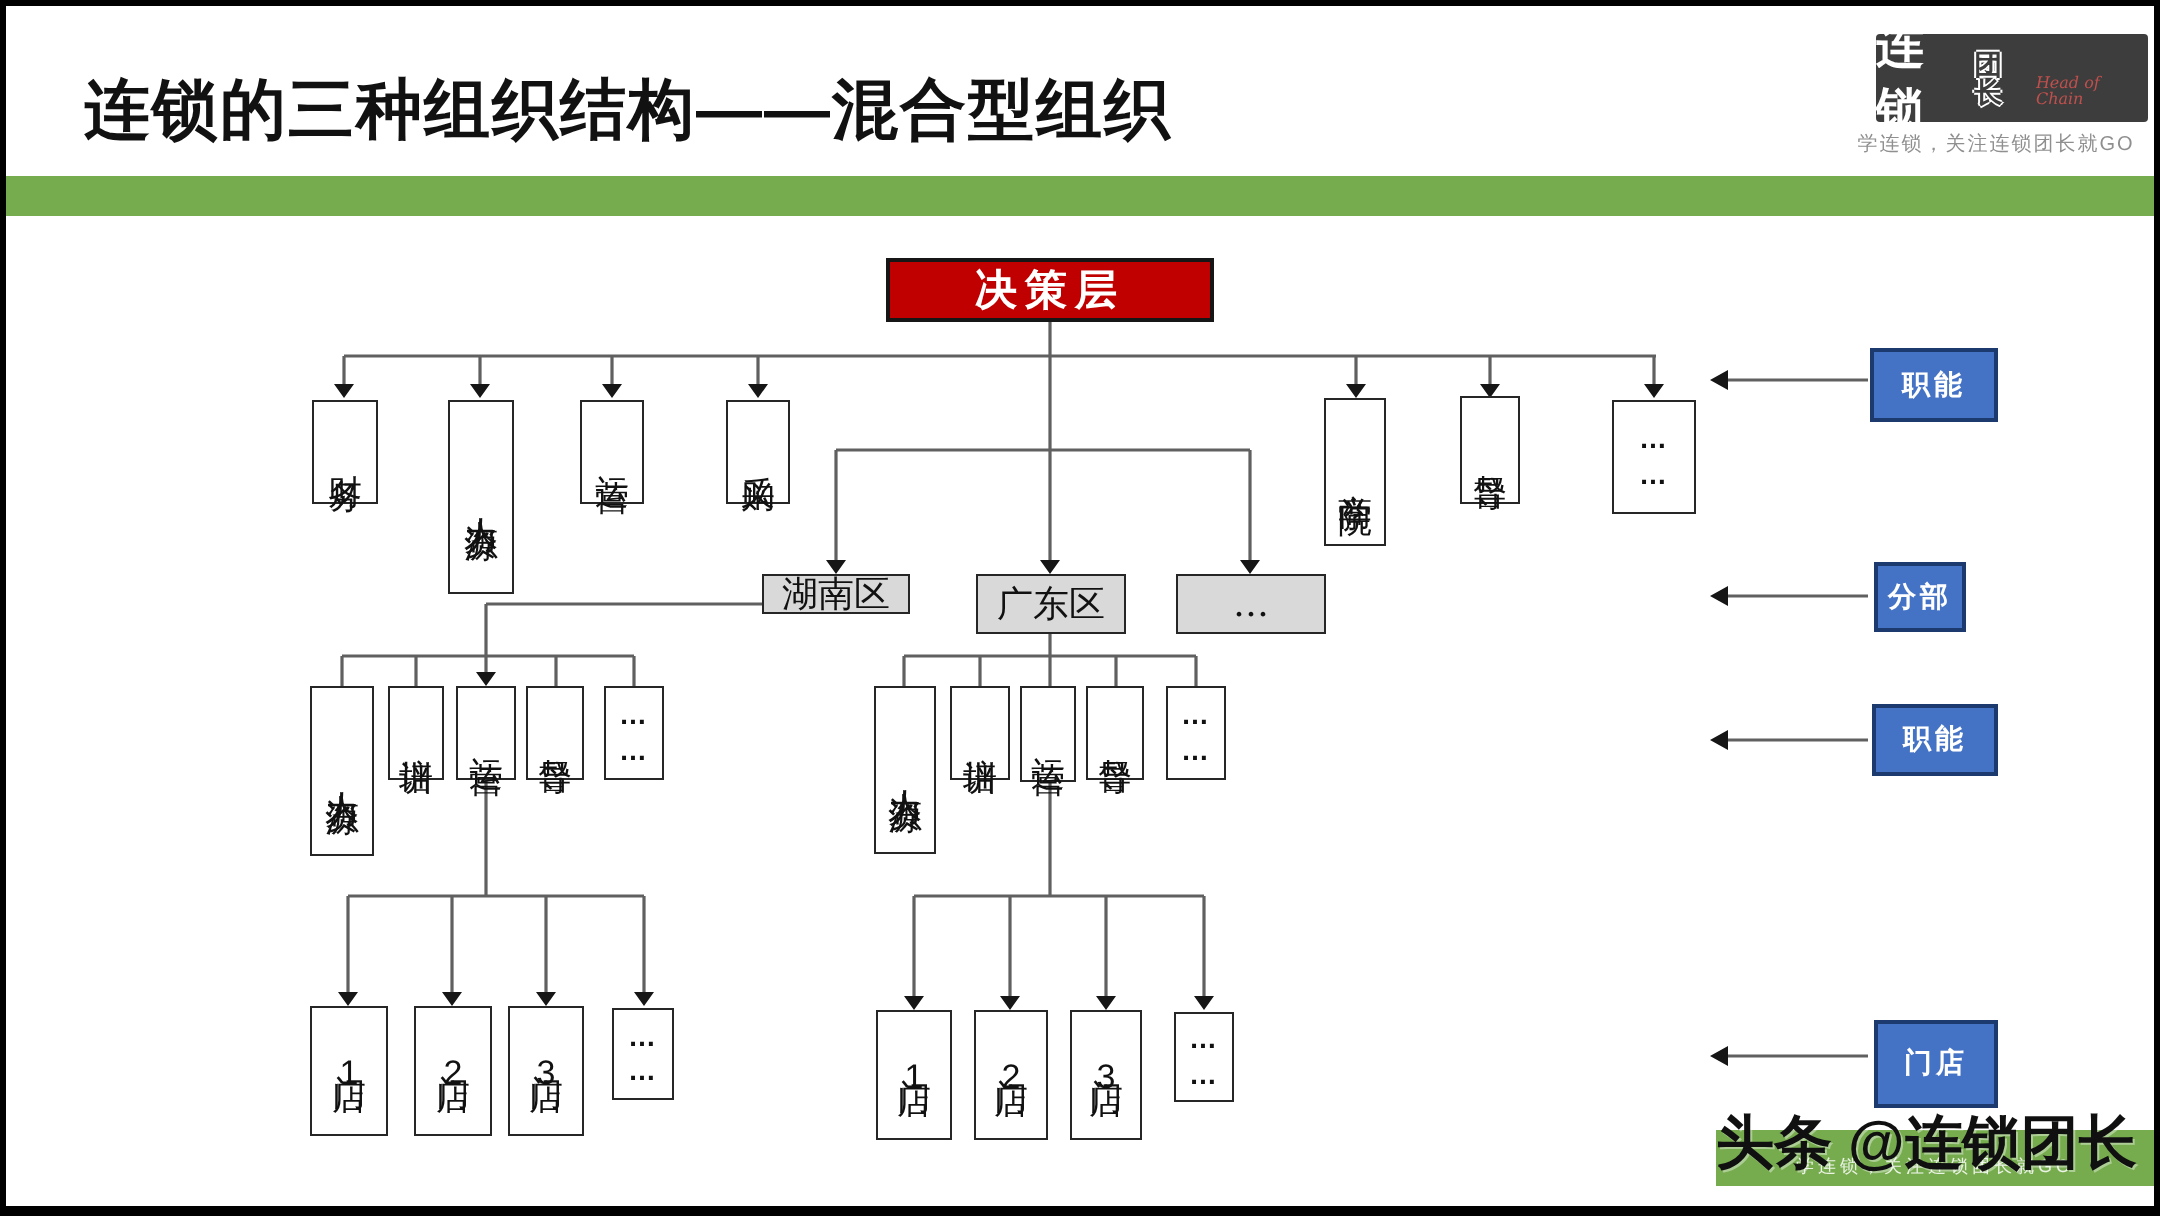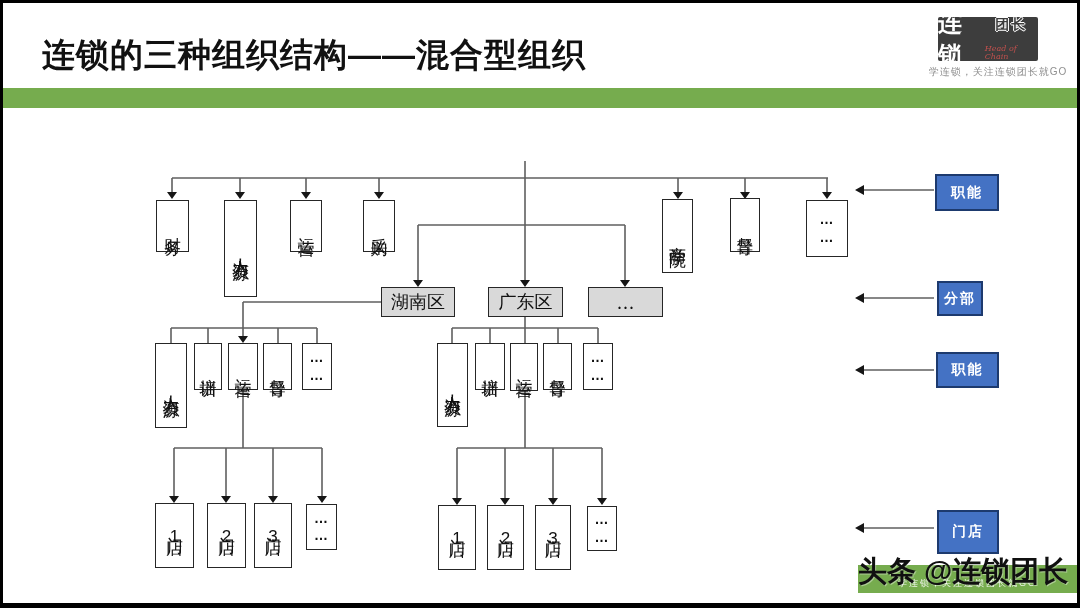--- a/index.html
+++ b/index.html
@@ -1,23 +1,23 @@
 <!DOCTYPE html>
 <html><head>
 <meta charset="utf-8">
 <style>
   html,body{margin:0;padding:0;background:#e8e8e8;}
   .slide{position:relative;width:1080px;height:608px;background:#fff;overflow:hidden;
          font-family:"Liberation Sans","DejaVu Sans",sans-serif;}
   .frame{position:absolute;inset:0;border:3px solid #000;border-bottom-width:5px;pointer-events:none;z-index:40;}
   .title{position:absolute;left:42px;top:33px;font-size:33px;font-weight:800;color:#111;letter-spacing:1px;z-index:2;}
-  .logo{position:absolute;left:938px;top:17px;width:100px;height:44px;background:#3d3d3d;border-radius:2px;
+  .logo{position:absolute;left:938px;top:17px;width:136px;height:44px;background:#3d3d3d;border-radius:2px;
         display:flex;align-items:center;justify-content:center;gap:1px;z-index:2;}
   .logo-main{color:#fff;font-size:24px;font-weight:800;letter-spacing:1px;}
-  .logo-col{display:flex;flex-direction:column;align-items:center;line-height:1;justify-content:space-between;}
+  .logo-col{display:flex;flex-direction:row;align-items:center;line-height:1;justify-content:space-between;}
   .logo-sub{font-size:14px;font-weight:800;color:#3d3d3d;letter-spacing:2px;
             text-shadow:-1px 0 #fff,1px 0 #fff,0 -1px #fff,0 1px #fff;}
   .logo-script{font-size:8px;color:#c0504d;font-style:italic;margin-top:14px;font-family:"DejaVu Serif","Liberation Serif",serif;}
   .tagline{position:absolute;left:928px;top:65px;width:140px;text-align:center;font-size:10px;color:#8f8f8f;letter-spacing:1px;z-index:2;}
   .greenbar{position:absolute;left:0;top:88px;width:1080px;height:20px;background:#76AC4E;z-index:1;}
   .wires{position:absolute;left:0;top:0;z-index:1;}
   .bx{position:absolute;box-sizing:border-box;background:#fff;border:1.5px solid #262626;
       display:flex;align-items:center;justify-content:center;color:#111;z-index:2;font-size:18px;}
   .v{writing-mode:vertical-rl;text-orientation:upright;letter-spacing:2px;line-height:1;font-size:17px;}
   .dots{white-space:pre-line;text-align:center;line-height:1.25;font-weight:700;font-size:14px;letter-spacing:1px;}
@@ -68,31 +68,32 @@
     <path fill="#161616" stroke="none" d="
       M167,192h10L172,199z M235,192h10L240,199z M301,192h10L306,199z M374,192h10L379,199z
       M673,192h10L678,199z M740,192h10L745,199z M822,192h10L827,199z
       M520,280h10L525,287z M413,280h10L418,287z M620,280h10L625,287z
       M238,336h10L243,343z
       M169,496h10L174,503z M221,496h10L226,503z M268,496h10L273,503z M317,496h10L322,503z
       M452,498h10L457,505z M500,498h10L505,505z M548,498h10L553,505z M597,498h10L602,505z
       M864,185v10l-9,-5z M864,293v10l-9,-5z M864,365v10l-9,-5z M864,523v10l-9,-5z"></path>
   </svg>
 
+  <div class="bx red" style="left:443px;top:129px;width:164px;height:32px;">决策层</div>
 
   <div class="bx v" style="left:156px;top:200px;width:33px;height:52px;">财务</div>
   <div class="bx v" style="left:224px;top:200px;width:33px;height:97px;">人力资源</div>
   <div class="bx v" style="left:290px;top:200px;width:32px;height:52px;">运营</div>
   <div class="bx v" style="left:363px;top:200px;width:32px;height:52px;">采购</div>
   <div class="bx v" style="left:662px;top:199px;width:31px;height:74px;">商学院</div>
   <div class="bx v" style="left:730px;top:198px;width:30px;height:54px;">督导</div>
   <div class="bx dots" style="left:806px;top:200px;width:42px;height:57px;">…
 …</div>
 
-  <div class="bx gray" style="left:381px;top:287px;width:74px;height:30px;">湖南区</div>
+  <div class="bx gray" style="left:381px;top:287px;width:74px;height:20px;">湖南区</div>
   <div class="bx gray" style="left:488px;top:287px;width:75px;height:30px;">广东区</div>
   <div class="bx gray" style="left:588px;top:287px;width:75px;height:30px;">…</div>
 
   <div class="bx v" style="left:155px;top:343px;width:32px;height:85px;">人力资源</div>
   <div class="bx v" style="left:194px;top:343px;width:28px;height:47px;">培训</div>
   <div class="bx v" style="left:228px;top:343px;width:30px;height:47px;">运营</div>
   <div class="bx v" style="left:263px;top:343px;width:29px;height:47px;">督导</div>
   <div class="bx dots" style="left:302px;top:343px;width:30px;height:47px;">…
 …</div>
 

